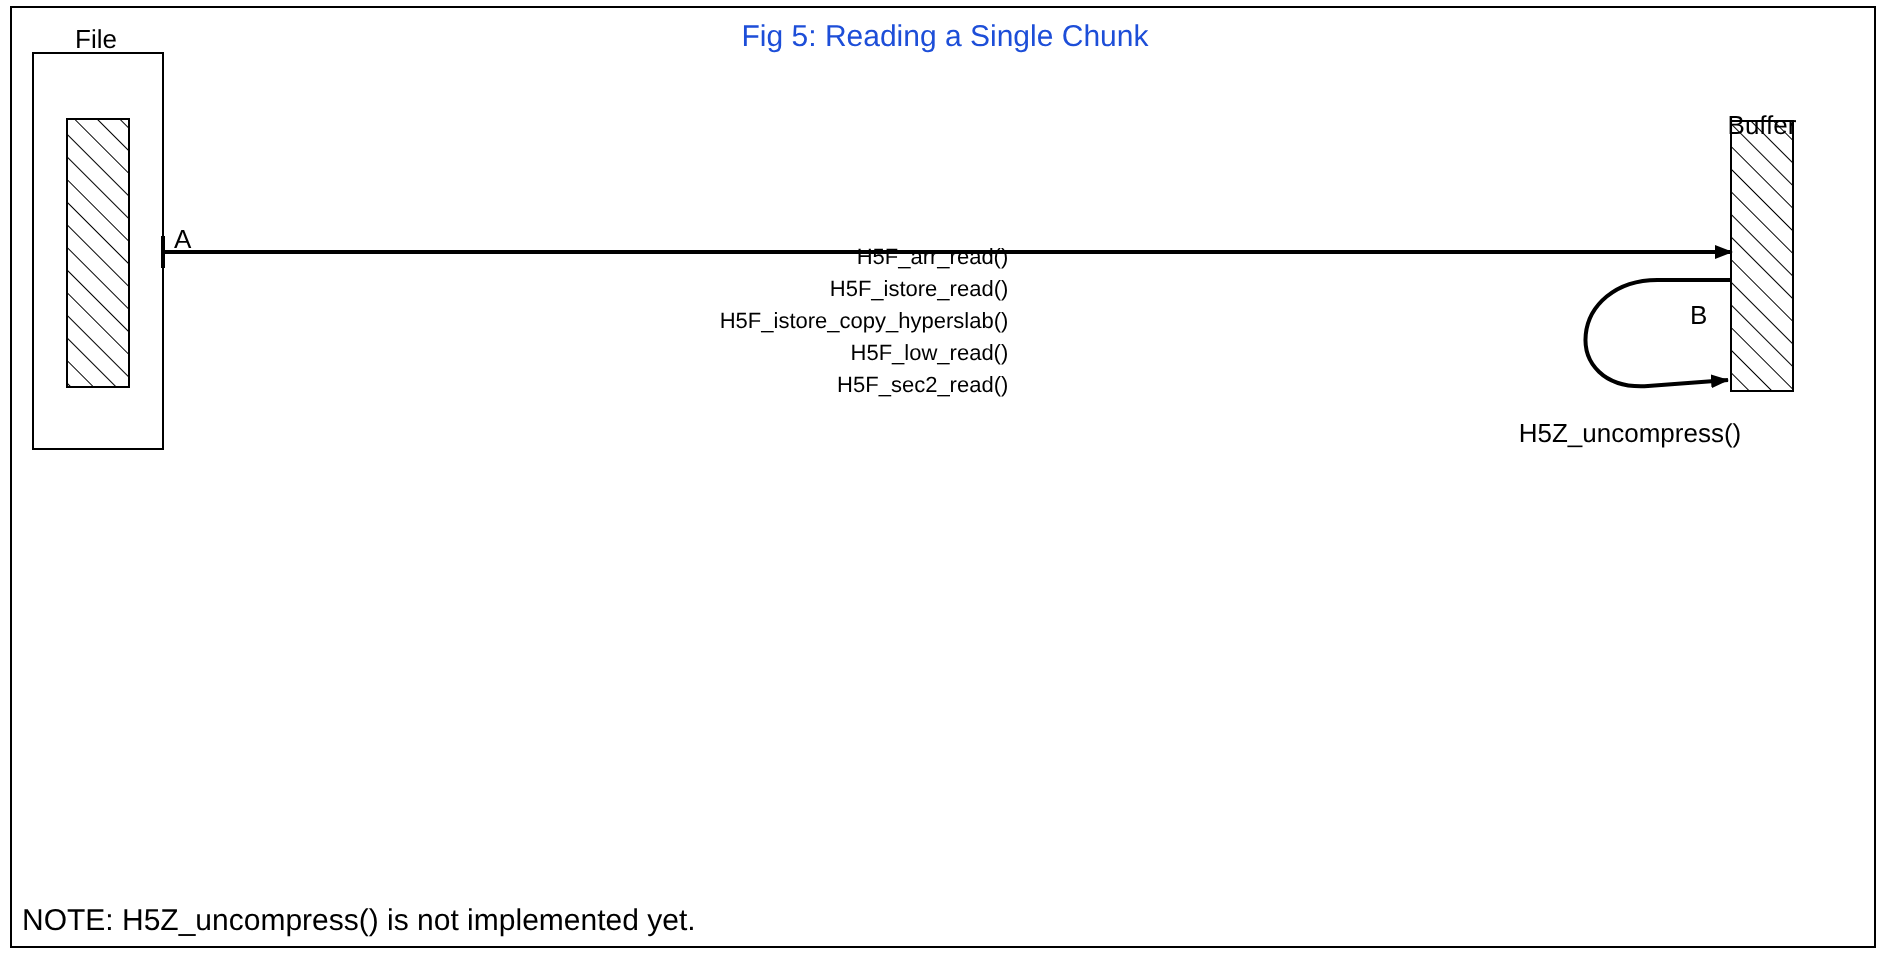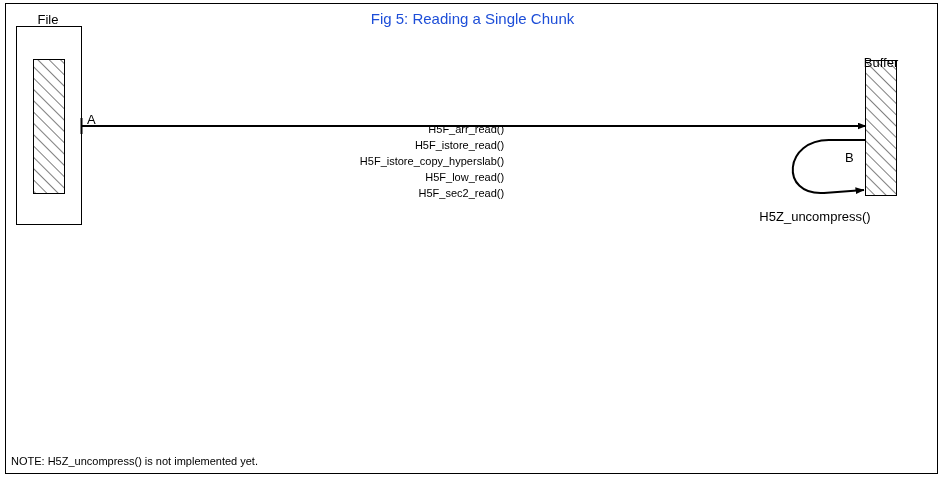--- a/index.html
+++ b/index.html
@@ -86,21 +86,21 @@
     line-height: 16px;
     white-space: nowrap;
     margin-top: 40px;
   }
   #call-stack .call-line {
     display: block;
   }
   #note {
     left: 11px;
     top: 455px;
-    font-size: 11px;
+    font-size: 15px;
   }
 </style>
 </head>
 <body>
 
 <div id="page">
 
   <div id="page-border"></div>
 
   <div id="title">Fig 5:  Reading a Single Chunk</div>

